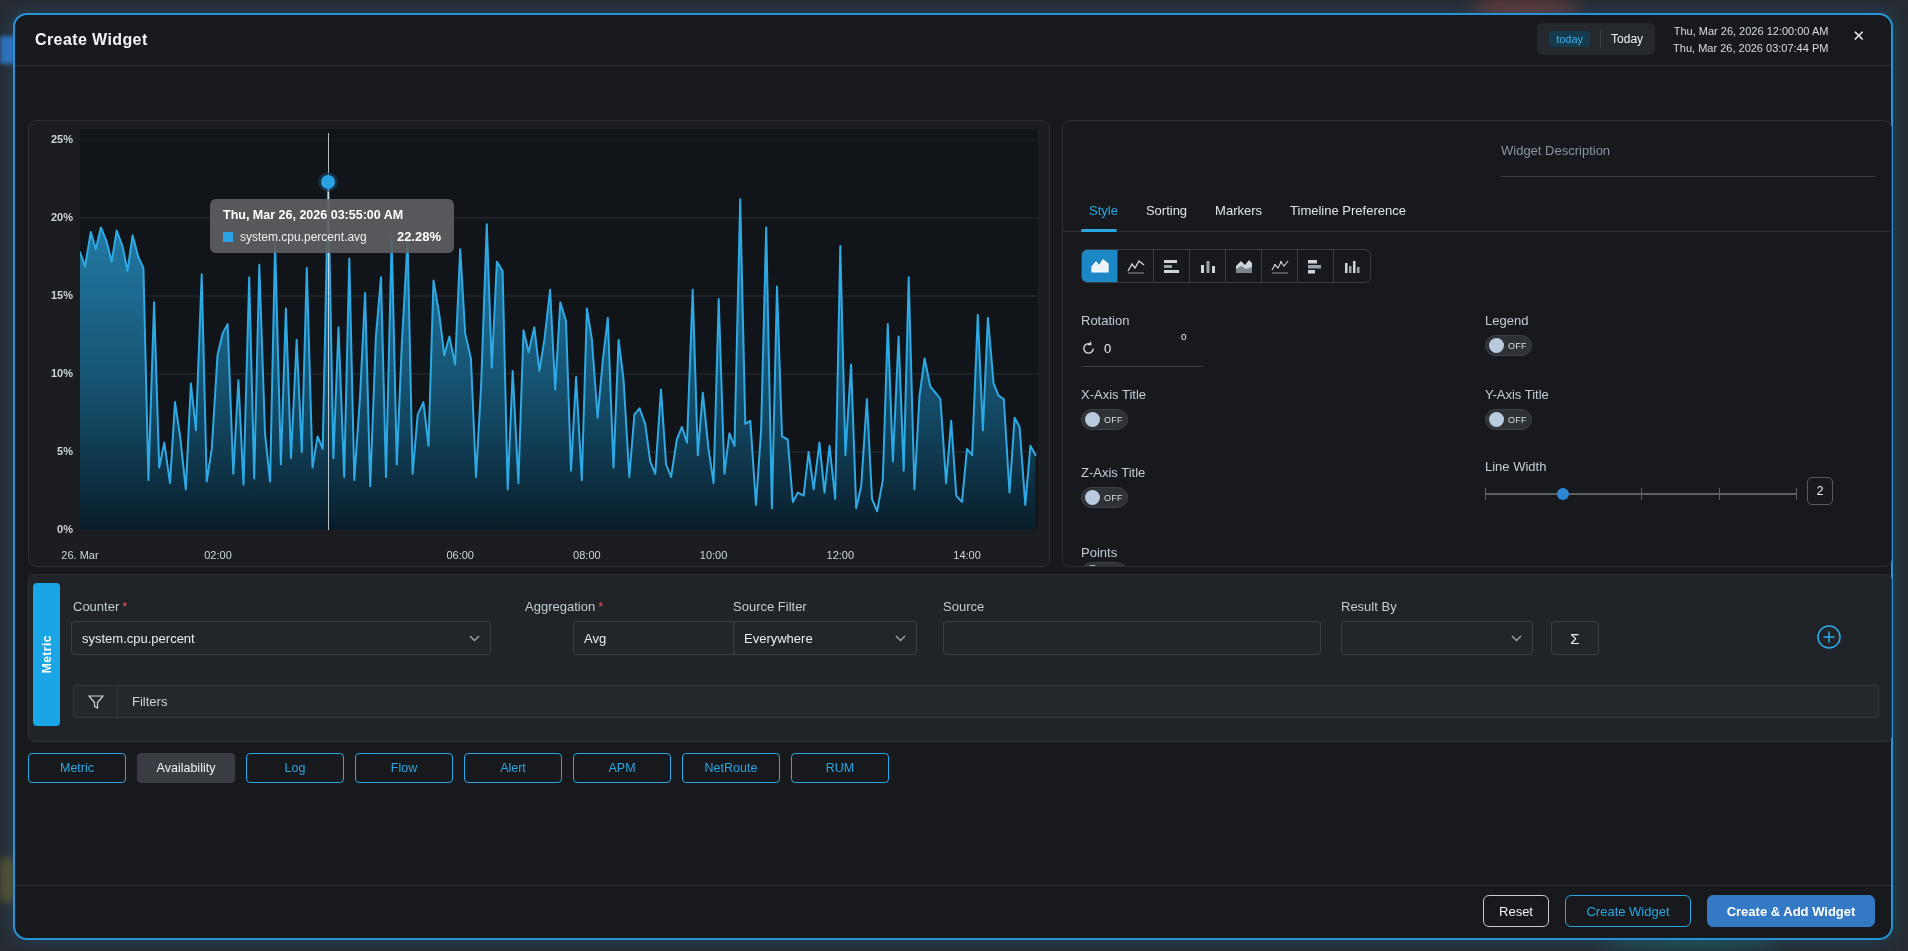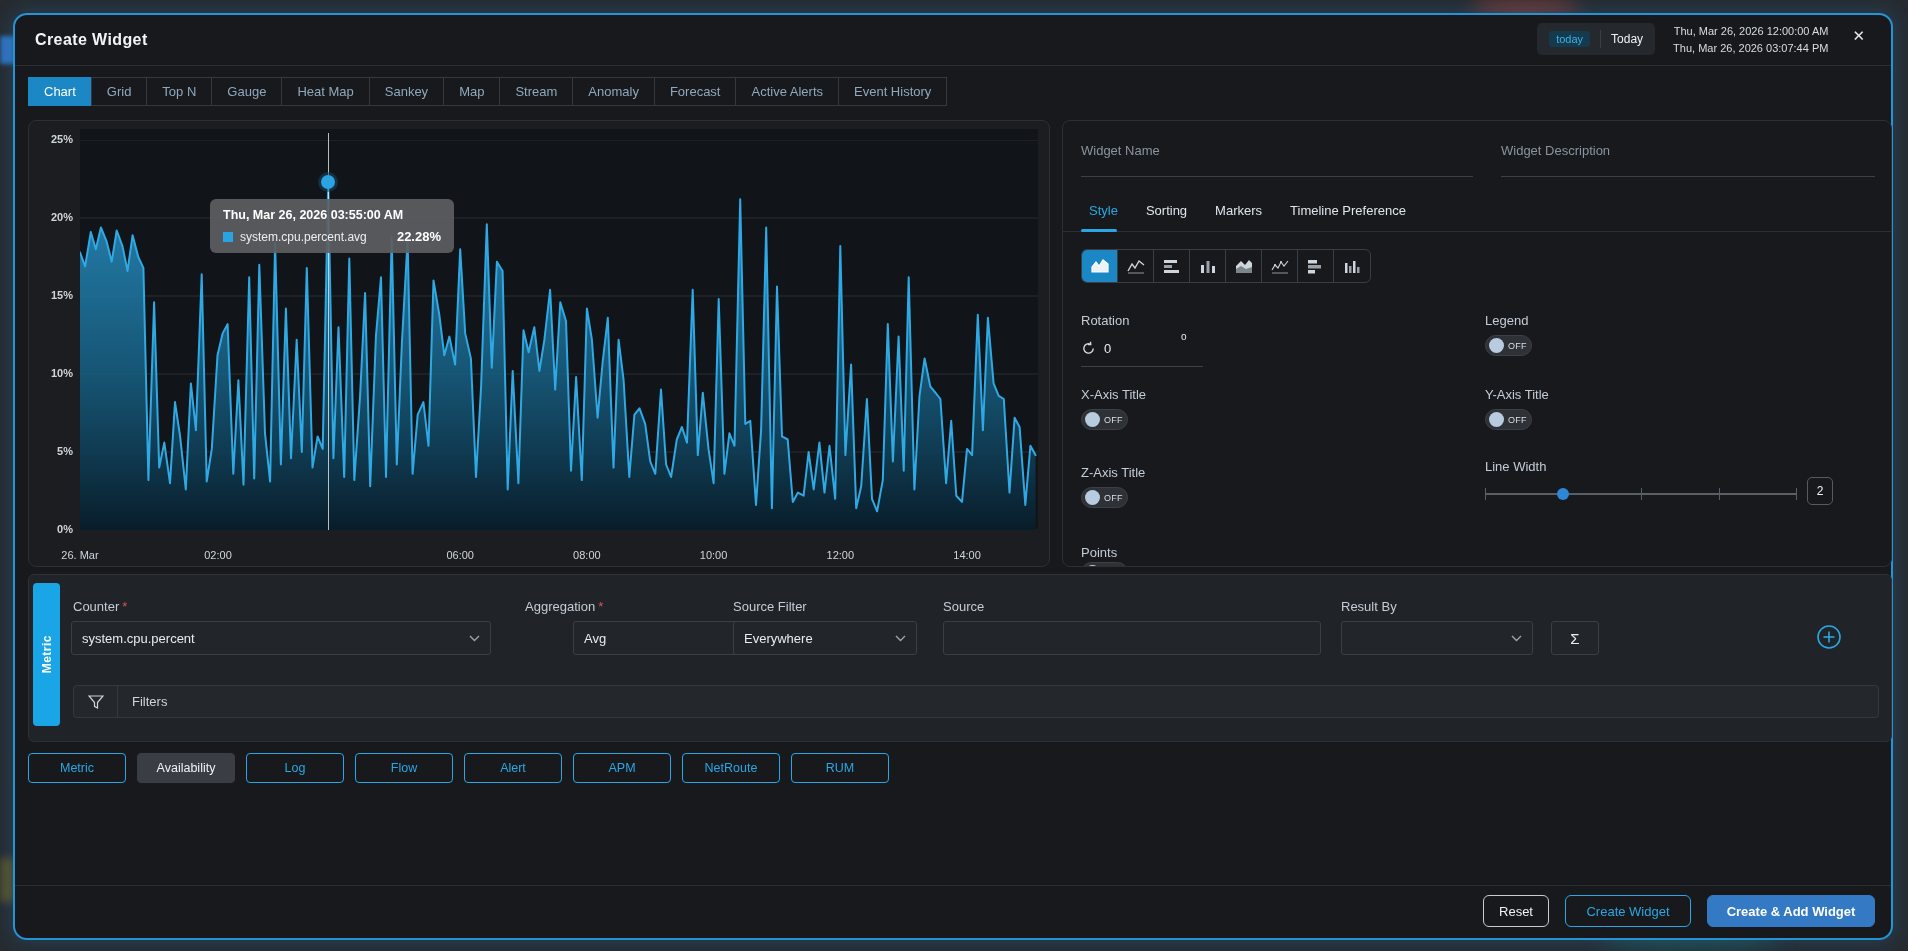--- a/index.html
+++ b/index.html
@@ -138,34 +138,20 @@
       </div>
       <div class="stamps">
         <div>Thu, Mar 26, 2026 12:00:00 AM</div>
         <div>Thu, Mar 26, 2026 03:07:44 PM</div>
       </div>
       <div class="close-x">✕</div>
     </div>
   </div>
   <div class="hdr-divider"></div>
 
-  <div class="wtabs" id="widget-tabs">
-      <div class="wtab active">Chart</div>
-      <div class="wtab">Grid</div>
-      <div class="wtab">Top N</div>
-      <div class="wtab">Gauge</div>
-      <div class="wtab">Heat Map</div>
-      <div class="wtab">Sankey</div>
-      <div class="wtab">Map</div>
-      <div class="wtab">Stream</div>
-      <div class="wtab">Anomaly</div>
-      <div class="wtab">Forecast</div>
-      <div class="wtab">Active Alerts</div>
-      <div class="wtab">Event History</div>
-    </div>
 
   <div class="chart-card">
     <div class="plot-bg"></div>
     <svg class="plot-svg" id="plot-svg" viewBox="0 0 958 390" preserveAspectRatio="none">
       <defs>
         <linearGradient id="areaGrad" x1="0" y1="0" x2="0" y2="1">
           <stop offset="0%" stop-color="#2b9fd9" stop-opacity="0.8"></stop>
           <stop offset="55%" stop-color="#176084" stop-opacity="0.85"></stop>
           <stop offset="100%" stop-color="#081d2a" stop-opacity="0.95"></stop>
         </linearGradient>
@@ -205,21 +191,20 @@
       <div class="tooltip-title">Thu, Mar 26, 2026 03:55:00 AM</div>
       <div class="tooltip-row">
         <span class="tt-swatch"></span>
         <span>system.cpu.percent.avg</span>
         <span class="tt-val">22.28%</span>
       </div>
     </div>
   </div>
 
   <div class="set-card">
-    <div class="uline-field" style="left:18px; top:22px; width:392px;">Widget Name</div>
     <div class="uline-field" style="left:438px; top:22px; width:374px;">Widget Description</div>
 
     <div class="set-tabs">
       <span class="set-tab active">Style</span>
       <span class="set-tab">Sorting</span>
       <span class="set-tab">Markers</span>
       <span class="set-tab">Timeline Preference</span>
     </div>
     <div class="set-tabs-divider"></div>
     <div class="set-tab-underline"></div>

